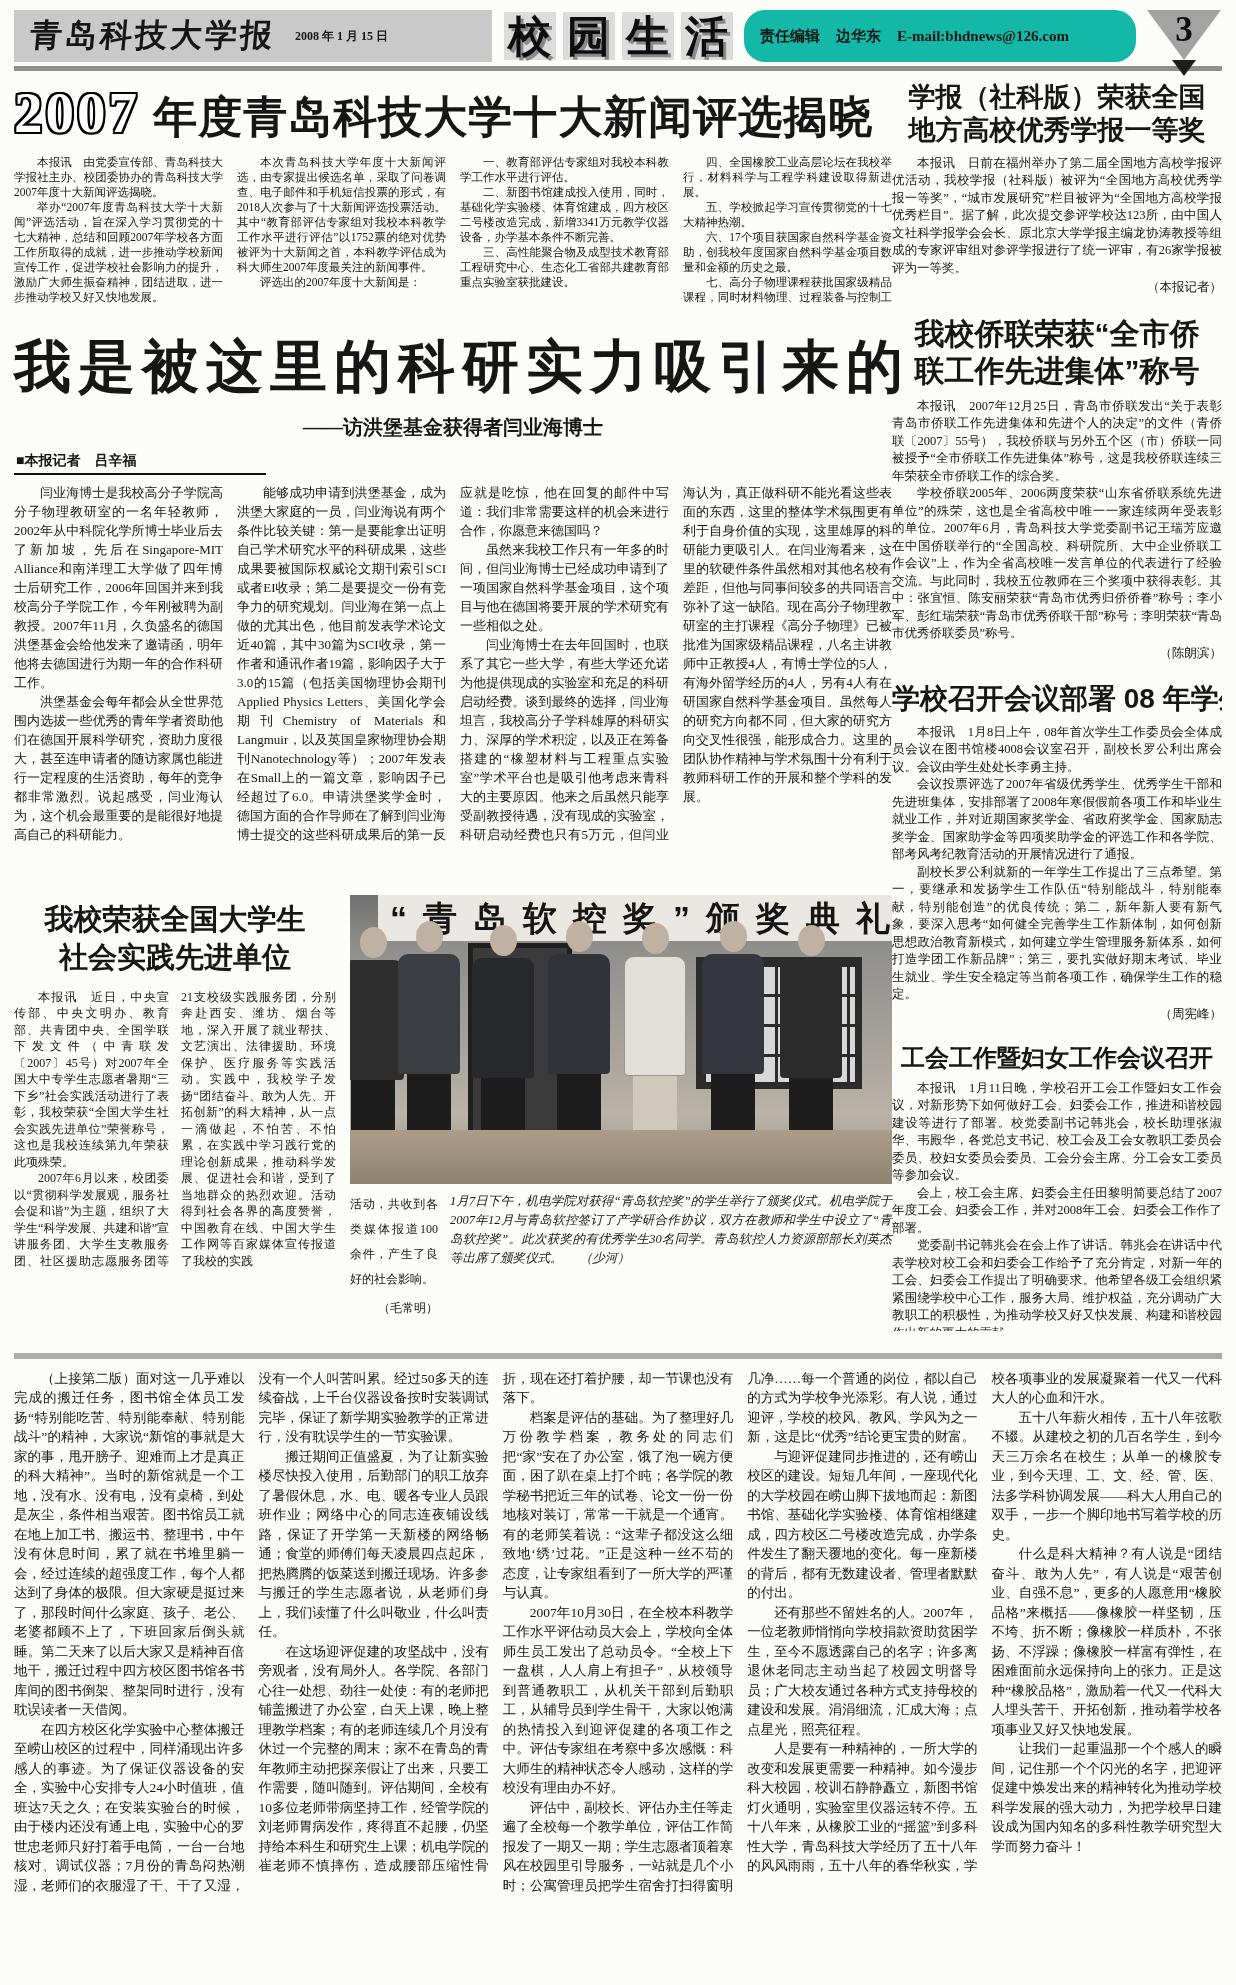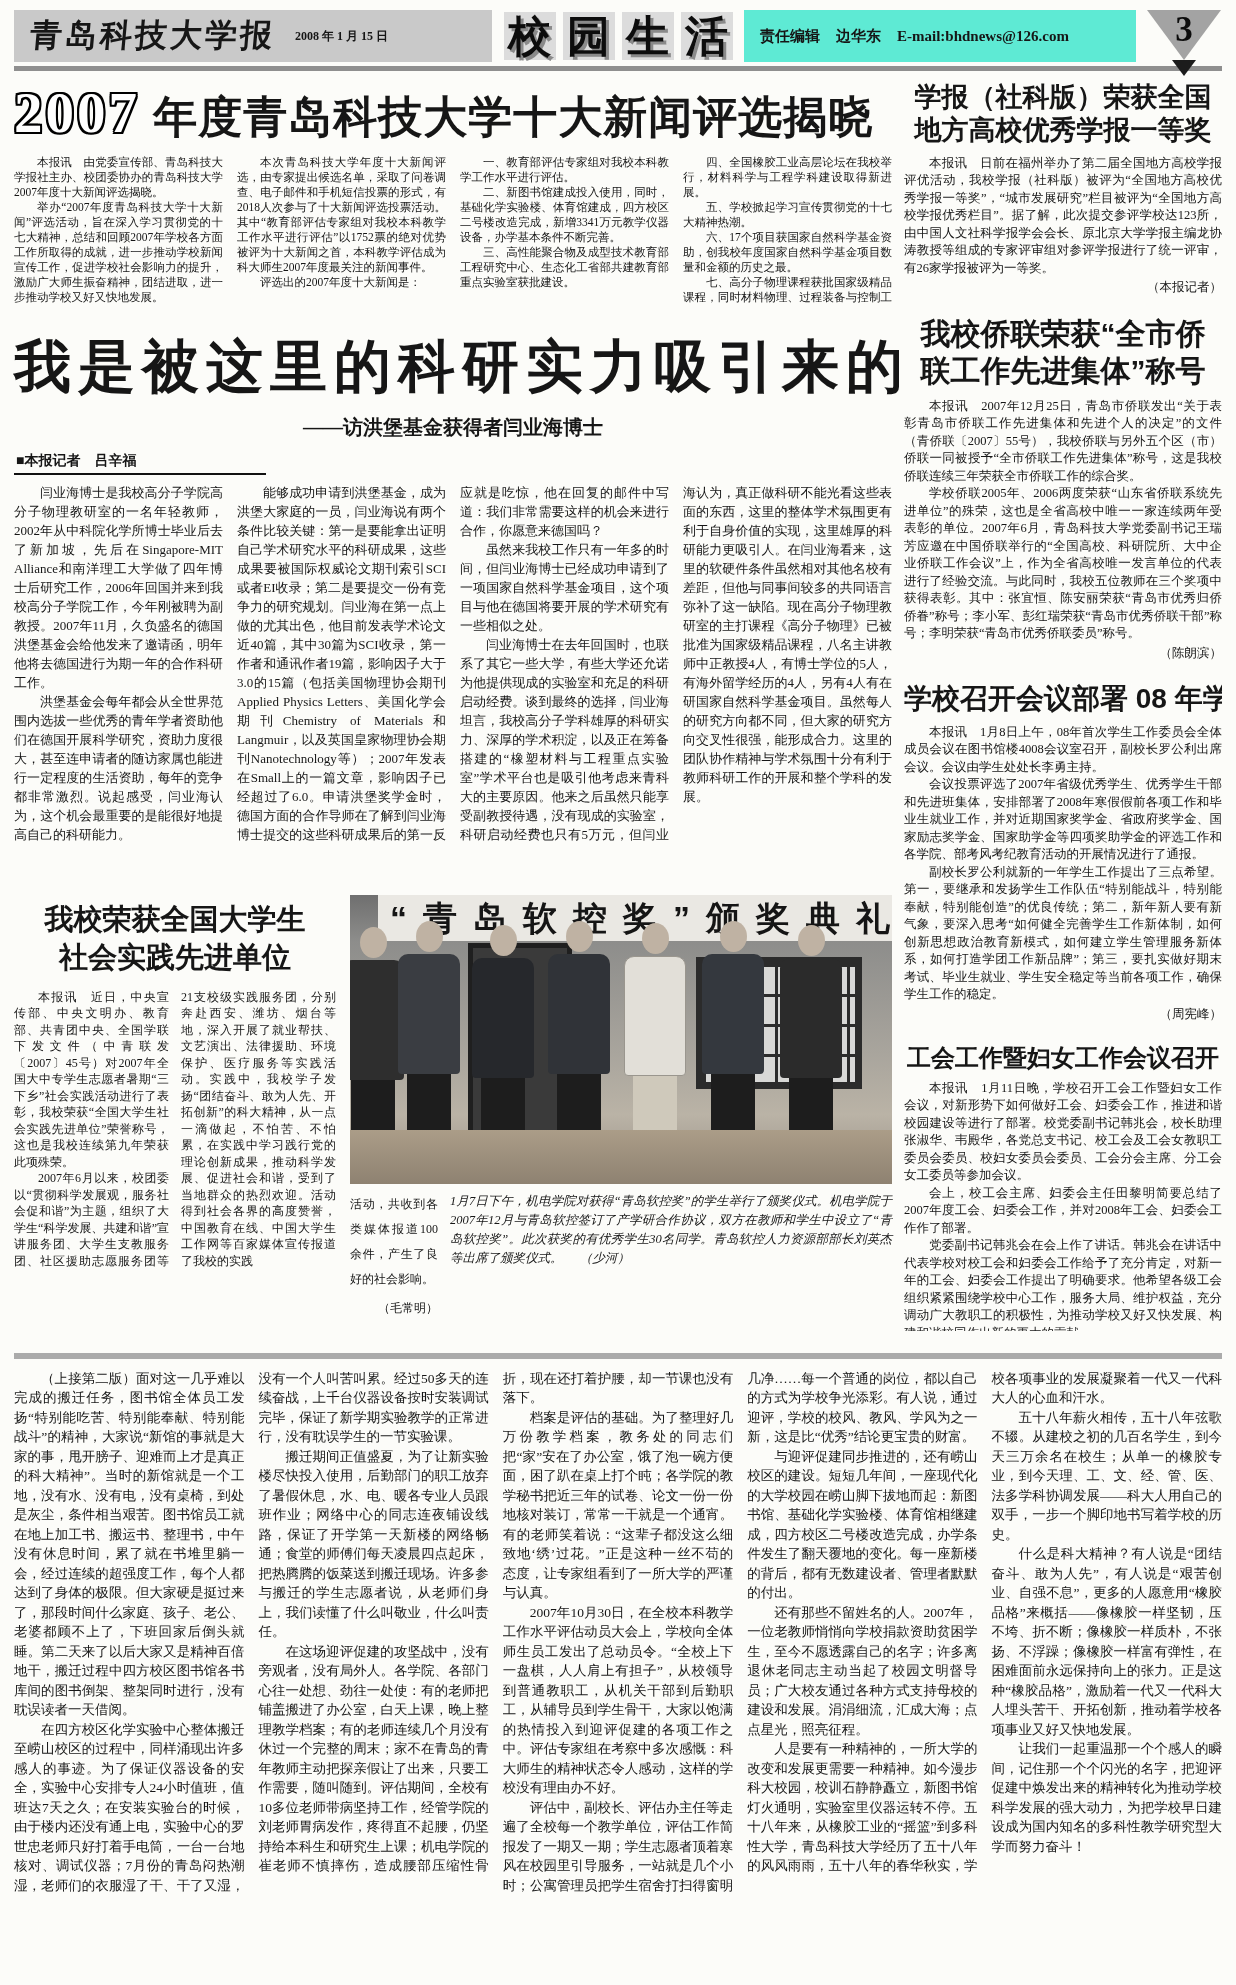--- a/index.html
+++ b/index.html
@@ -11,33 +11,33 @@
 
   
   .masthead{height:52px;display:flex;align-items:stretch;gap:10px;}
   .mh-left{flex:0 0 446px;background:#c9c9c9;display:flex;align-items:center;gap:20px;padding:0 16px;}
   .paper-name{font-size:32px;font-weight:700;letter-spacing:3px;transform:skewX(-5deg);white-space:nowrap;}
   .paper-date{font-size:12px;font-weight:700;white-space:nowrap;}
   .section-title{flex:0 0 232px;display:flex;gap:7px;align-items:center;justify-content:center;}
   .title-char{width:52px;height:48px;background:#dcdcdc;color:#0d0d0d;text-align:center;
     font-family:"Liberation Sans",sans-serif;font-weight:900;font-size:43px;line-height:48px;
     text-shadow:3px 3px 0 #8a8a8a;}
-  .mh-right{flex:1;background:#5eead4;display:flex;align-items:center;gap:16px;padding:0 16px;
-    font-size:15px;font-weight:700;white-space:nowrap;}
+  .mh-right{flex:1;background:#14b8a6;display:flex;align-items:center;gap:16px;padding:0 16px;
+    font-size:15px;font-weight:700;white-space:nowrap;border-radius:21px;}
   .page-num{flex:0 0 76px;position:relative;}
   .tri{width:0;height:0;border-left:37px solid transparent;border-right:37px solid transparent;
     border-top:50px solid #a3a3a3;position:absolute;top:0;left:1px;}
   .tri-accent{width:0;height:0;border-left:12px solid transparent;border-right:12px solid transparent;
     border-top:16px solid #1c1c1c;position:absolute;top:0;left:-12px;}
   .num{position:absolute;top:0;left:50%;transform:translateX(-50%);font-size:35px;font-weight:700;
     font-family:"Liberation Serif",serif;color:#0c0c0c;line-height:40px;}
   .rule{height:5px;background:#8f8f8f;margin:4px 0 8px;}
 
   
-  .main{display:flex;gap:12px;}
+  .main{display:flex;gap:0;}
   .left-col{width:878px;flex:none;}
   .sidebar{flex:1;height:1252px;overflow:hidden;}
 
   
   .h-top{margin:0 0 8px;font-weight:900;font-size:44px;line-height:1.2;white-space:nowrap;letter-spacing:1px;}
   .year{font-family:"Liberation Serif",serif;font-size:57px;font-weight:700;color:#fff;letter-spacing:3px;
     text-shadow:-2px -2px 0 #000,2px -2px 0 #000,-2px 2px 0 #000,2px 2px 0 #000,0 -2px 0 #000,0 2px 0 #000,-2px 0 0 #000,2px 0 0 #000;}
   .top-body{column-count:4;column-gap:14px;column-fill:balance;height:164px;overflow:hidden;
     font-size:11.5px;line-height:15px;text-align:justify;}
 

